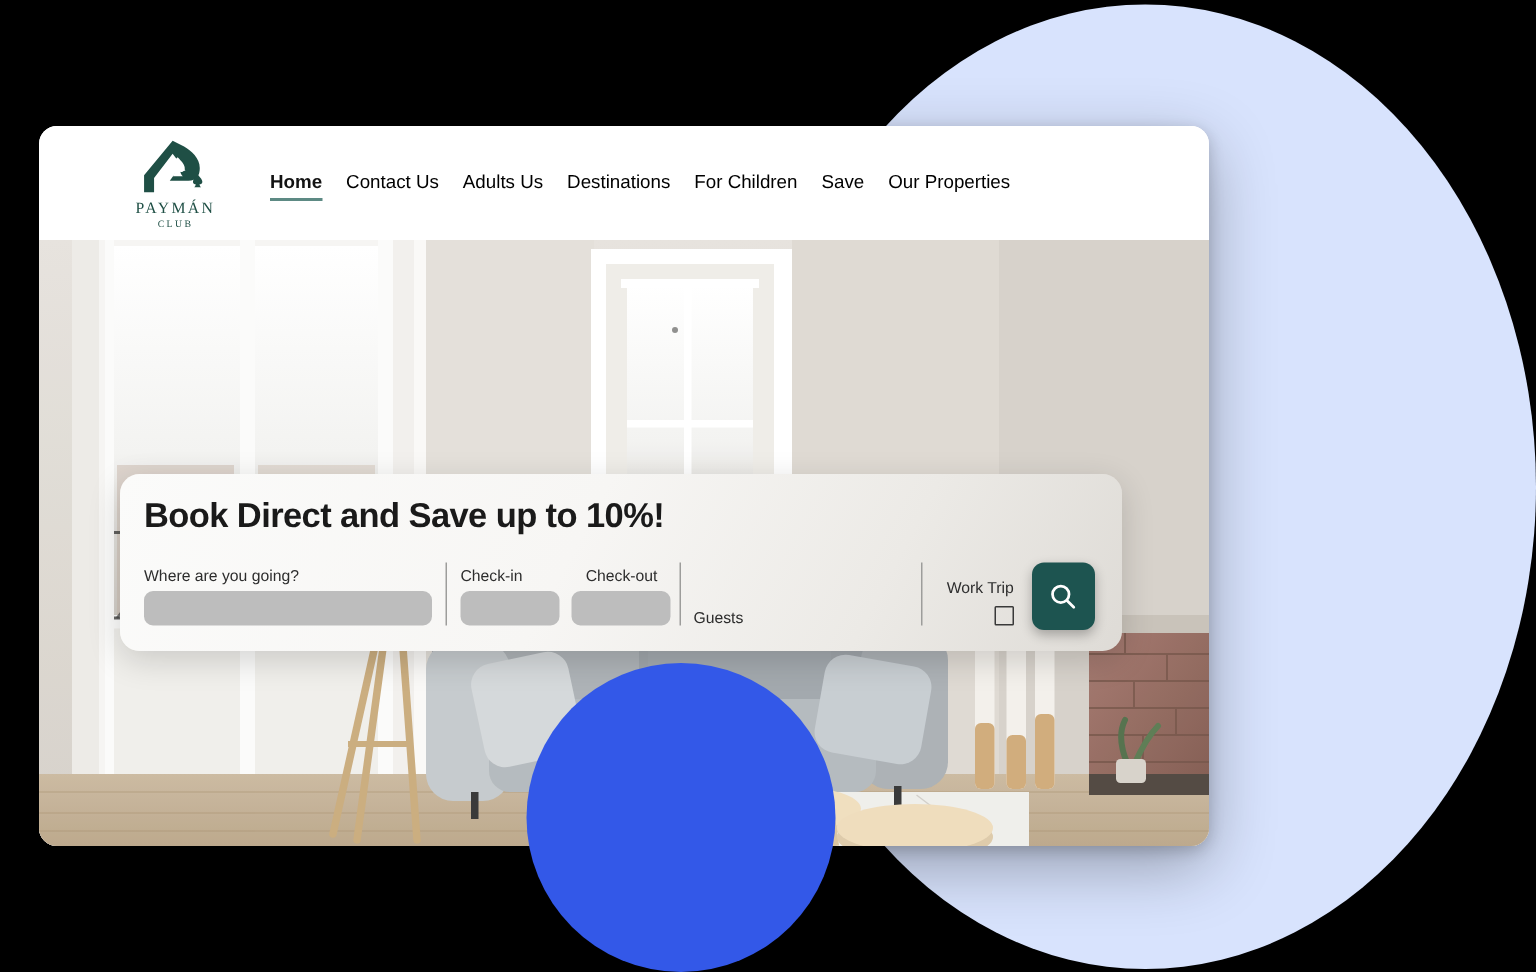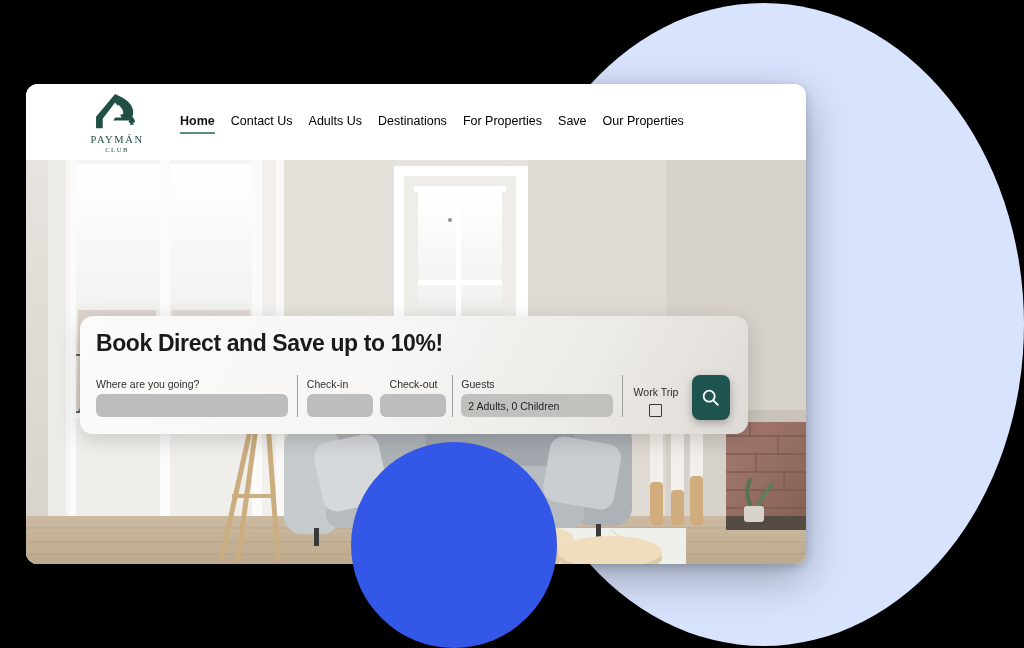--- a/index.html
+++ b/index.html
@@ -189,21 +189,21 @@
     background: #9d9d9b;
     margin: 0 9px 0 9px;
     align-self: flex-end;
   }
   .divider.d2 { margin: 0 8px 0 6px; }
   .gap-sm { width: 9px; }
 
   .worktrip {
     display: flex;
     flex-direction: column;
-    align-items: center;
+    align-items: flex-end;
     gap: 7px;
     width: 56px;
   }
   .worktrip .field-label { font-size: 10.5px; }
   .checkbox {
     width: 13px;
     height: 13px;
     border: 1.4px solid #393939;
     background: transparent;
     border-radius: 1px;
@@ -246,21 +246,21 @@
         </svg>
         <span class="brand-name">PAYMÁN</span>
         <span class="brand-sub">CLUB</span>
       </div>
 
       <nav class="nav-links">
         <a class="nav-link active">Home</a>
         <a class="nav-link">Contact Us</a>
         <a class="nav-link">Adults Us</a>
         <a class="nav-link">Destinations</a>
-        <a class="nav-link">For Properties</a>
+        <a class="nav-link">For Children</a>
         <a class="nav-link">Save</a>
         <a class="nav-link">Our Properties</a>
       </nav>
     </div>
 
     <div class="hero">
 
       <svg class="hero-photo" viewBox="0 0 780 404" preserveAspectRatio="xMidYMid slice">
         <defs>
           <linearGradient id="wallG" x1="0" y1="0" x2="0" y2="1">
@@ -464,23 +464,20 @@
             <span class="field-label">Check-out</span>
             <div class="field-box">
               <span class="field-value"></span>
             </div>
           </div>
 
           <div class="divider d2"></div>
 
           <div class="field f-guest">
             <span class="field-label">Guests</span>
-            <div class="field-box">
-              <span class="field-value">2 Adults, 0 Children</span>
-            </div>
           </div>
 
           <div class="divider"></div>
 
           <div class="worktrip">
             <span class="field-label">Work Trip</span>
             <div class="checkbox"></div>
           </div>
 
           <button class="search-btn">

